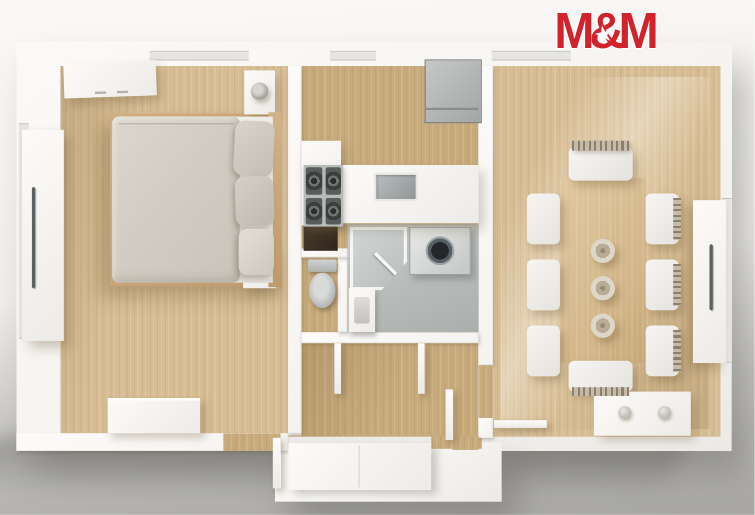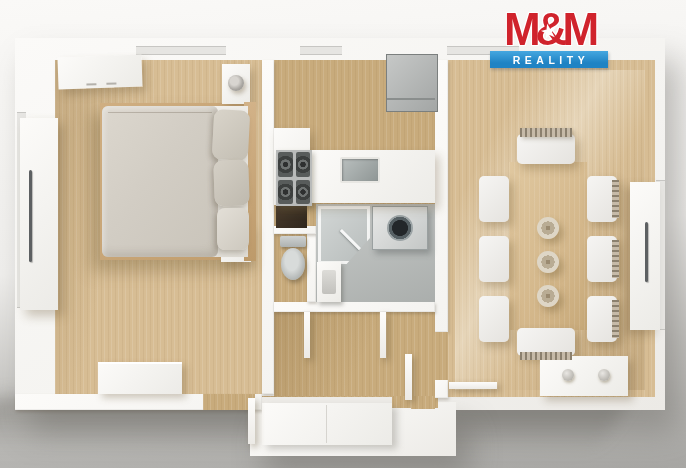--- a/index.html
+++ b/index.html
@@ -227,16 +227,15 @@
     <div class="knob abs" style="left:58px;top:13px;width:12px;height:12px;"></div>
   </div>
   <div class="abs wf" style="left:630px;top:182px;width:30px;height:148px;box-shadow:-5px 5px 9px rgba(110,90,55,.3);"></div>
   <div class="abs handle-v" style="left:645px;top:222px;width:3px;height:60px;"></div>
 
   <div class="abs logo" style="left:490px;top:8px;width:118px;text-align:right;">
     <div class="logo-title">
       <span>M&amp;M</span>
       <span class="logo-star">★</span>
     </div>
-    <div class="logo-sub">REALITY</div>
   </div>
 
 </div>
 
 </body></html>

